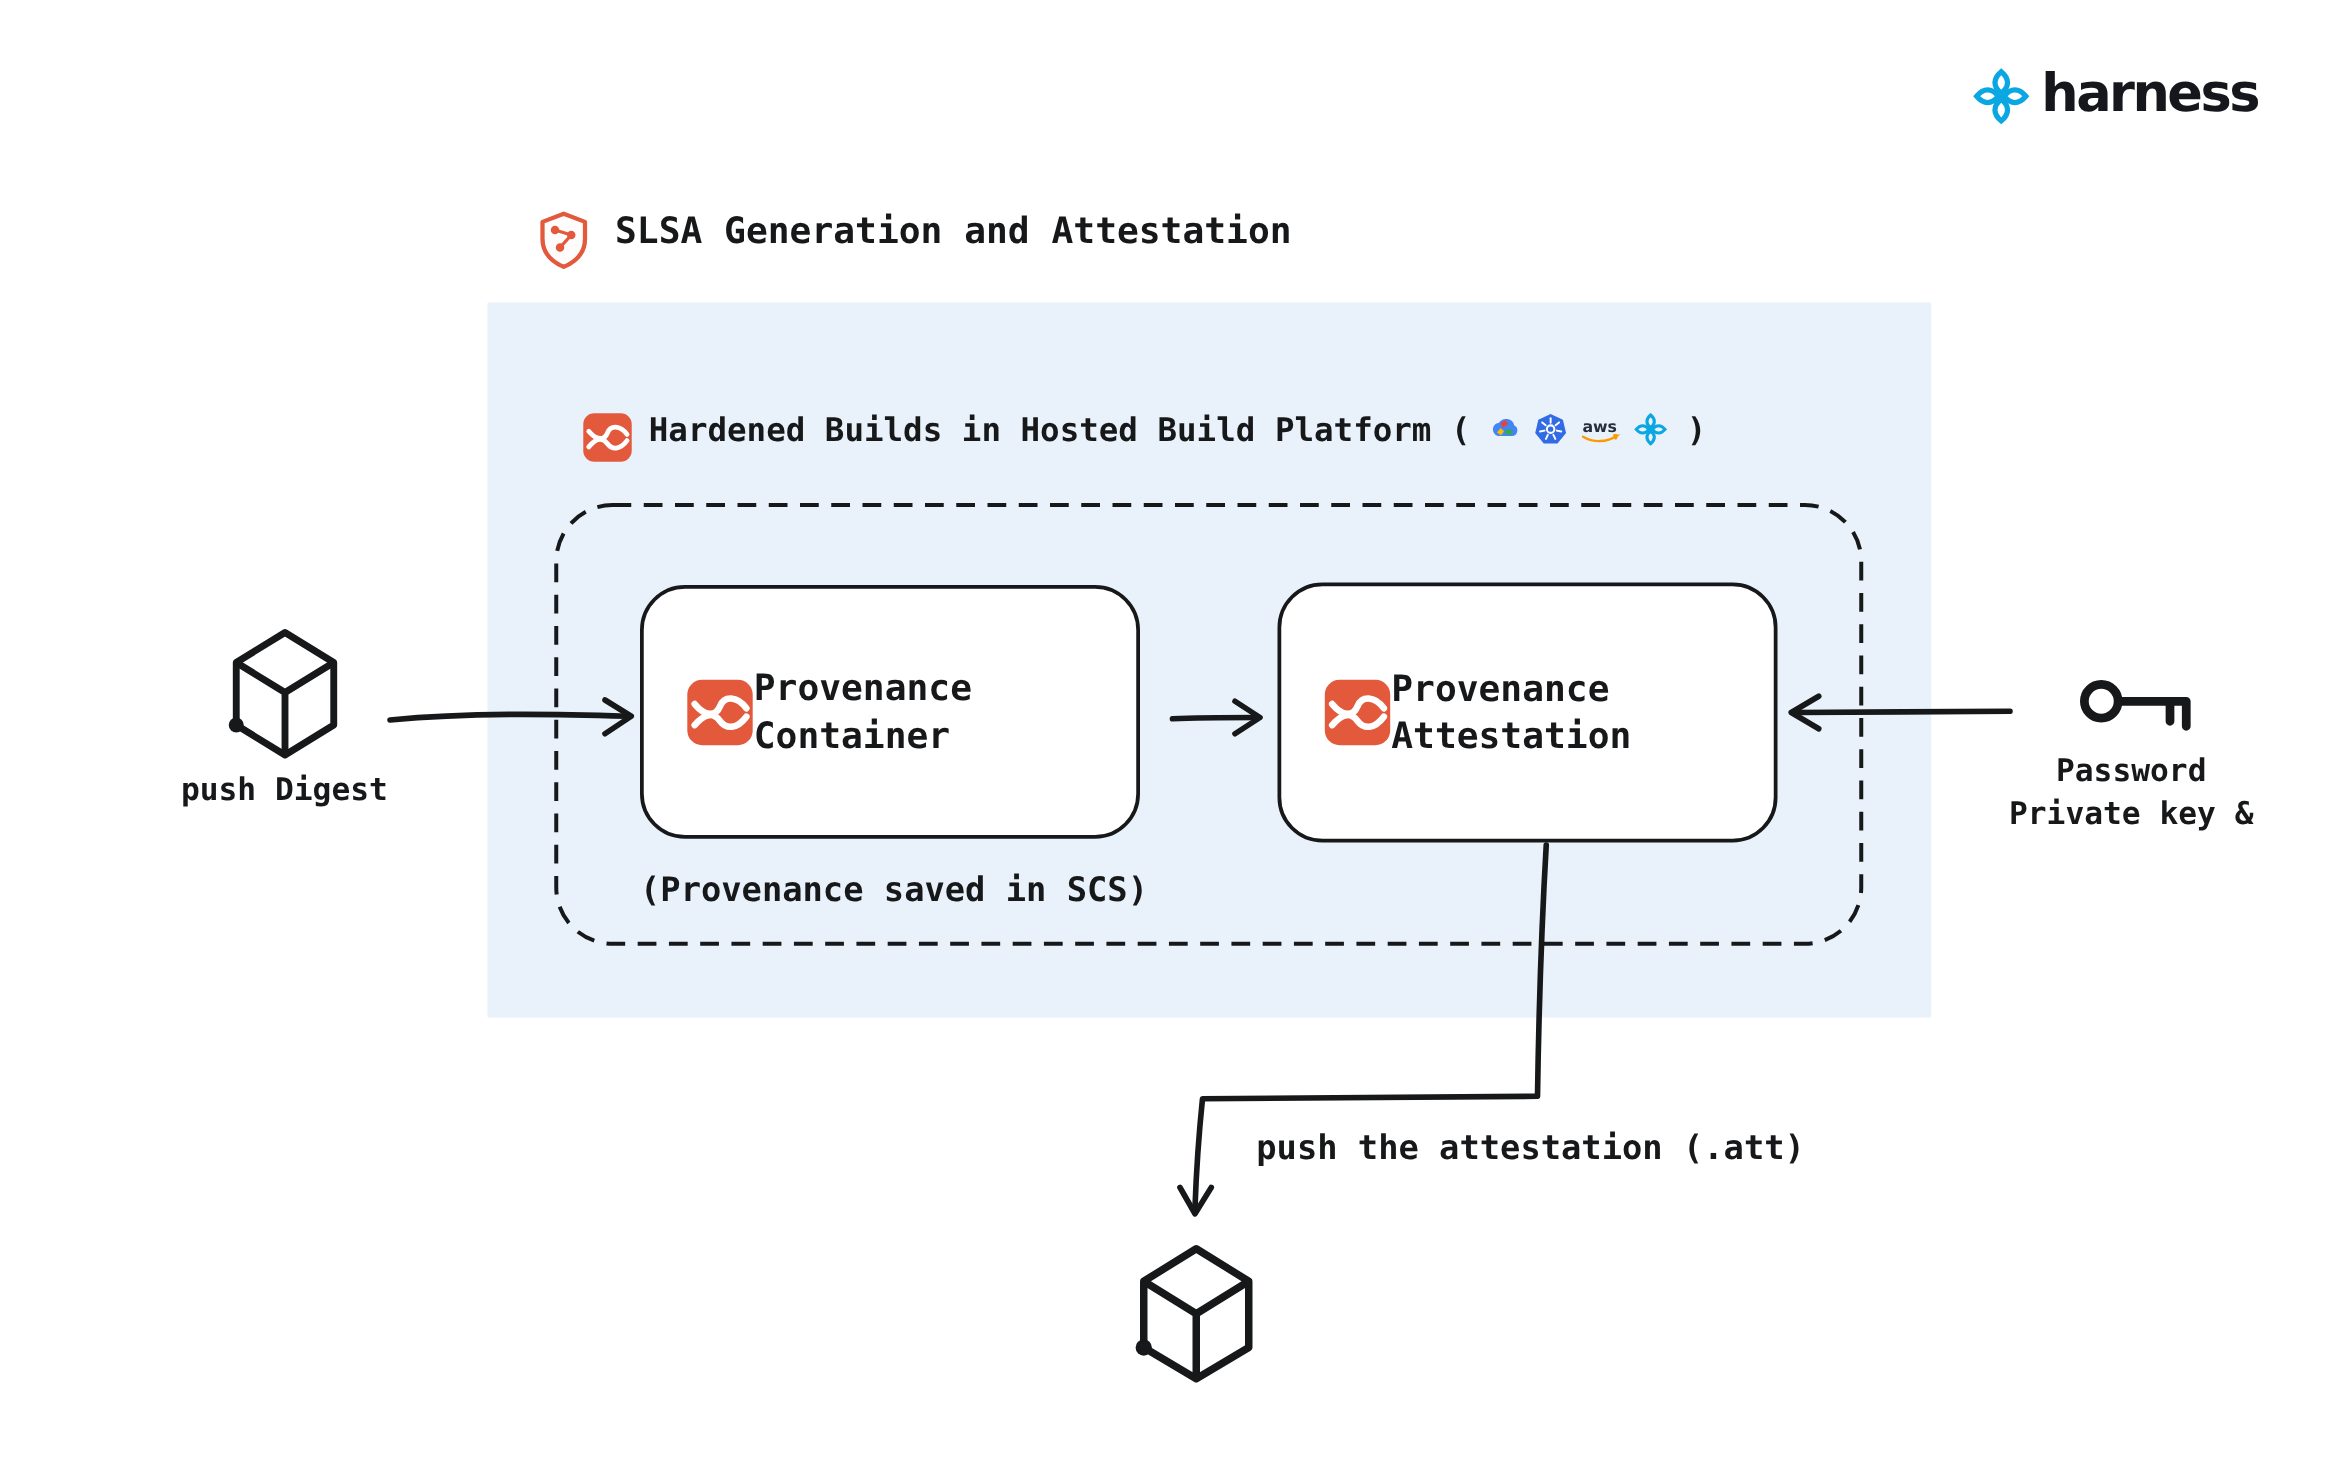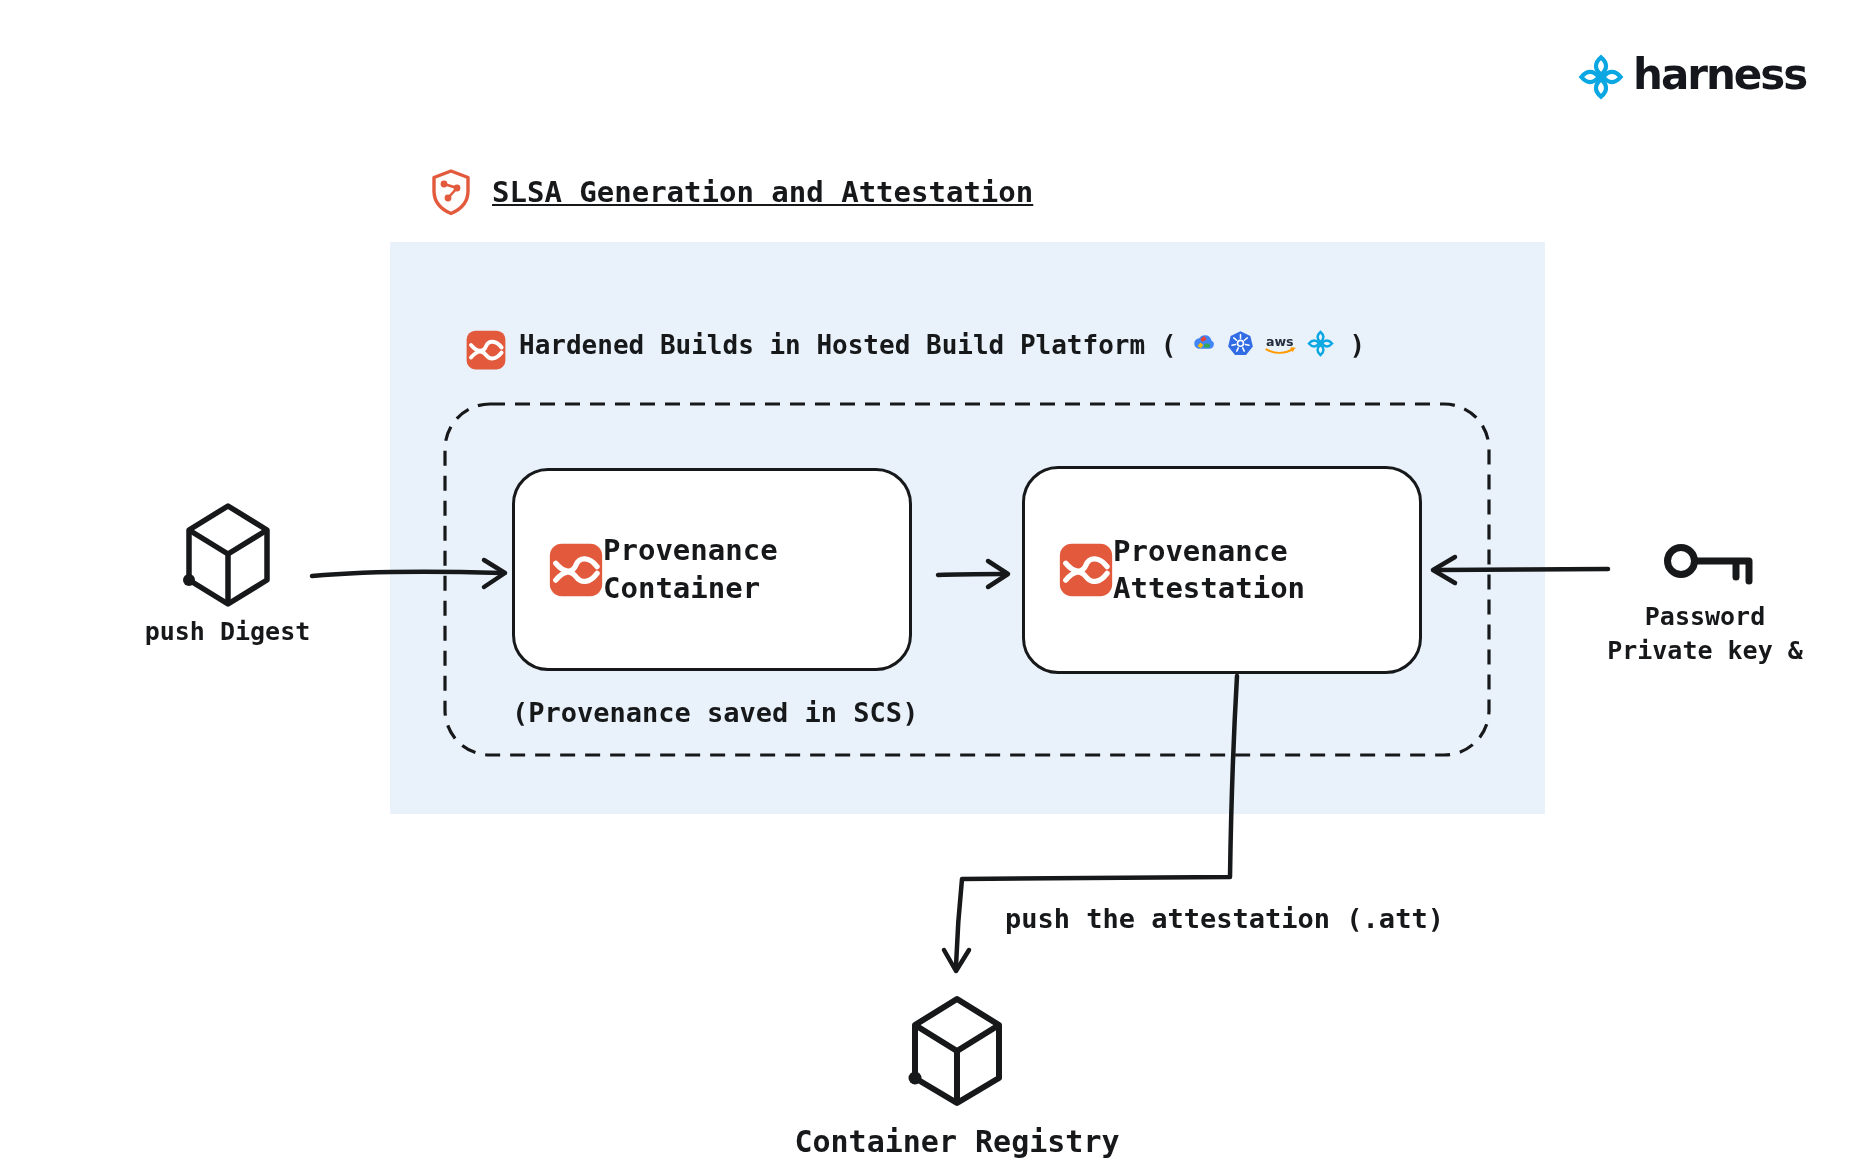--- a/index.html
+++ b/index.html
@@ -5,21 +5,21 @@
   html,body{margin:0;padding:0;background:#ffffff;}
   .canvas{
     position:relative;width:1862px;height:1172px;background:#ffffff;
     font-family:"DejaVu Sans Mono", monospace;color:#17181a;overflow:hidden;
   }
   
   .brand{position:absolute;display:flex;gap:9px;}
   .wordmark{font-family:"DejaVu Sans", sans-serif;font-weight:700;font-size:42px;
     letter-spacing:-2px;color:#15171c;line-height:1;}
   
-  .title-row{position:absolute;display:flex;align-items:center;gap:17px;text-decoration:underline;}
+  .title-row{position:absolute;display:flex;gap:17px;}
   .title-text{font-size:29px;font-weight:700;}
   
   .panel{position:absolute;left:390px;top:242px;width:1155px;height:572px;background:#e9f2fb;}
   .panel-header{position:absolute;left:466px;top:330px;height:44px;display:flex;align-items:flex-start;gap:13px;
     font-size:26px;font-weight:700;white-space:nowrap;}
   .provider-icons{display:inline-flex;align-items:center;gap:9px;margin:0 2px;}
   .provider-icons svg{display:block;}
   
   .node{position:absolute;background:#ffffff;border:3.5px solid #17181a;border-radius:36px;
     display:flex;align-items:center;padding-left:34px;box-sizing:border-box;}
@@ -192,15 +192,14 @@
     <span>push Digest</span>
   </div>
 
   <div class="io-label" style="left:1565px;top:600px;width:280px;">
     <span>Password</span>
     <span>Private key &amp;</span>
   </div>
 
   <div class="push-label" style="left:993px;top:903px;margin-left:12px;">push the attestation (.att)</div>
 
-  <div class="registry-label" style="left:707px;top:1124px;width:500px;">Container Registry</div>
 
 </div>
 
 </body></html>

